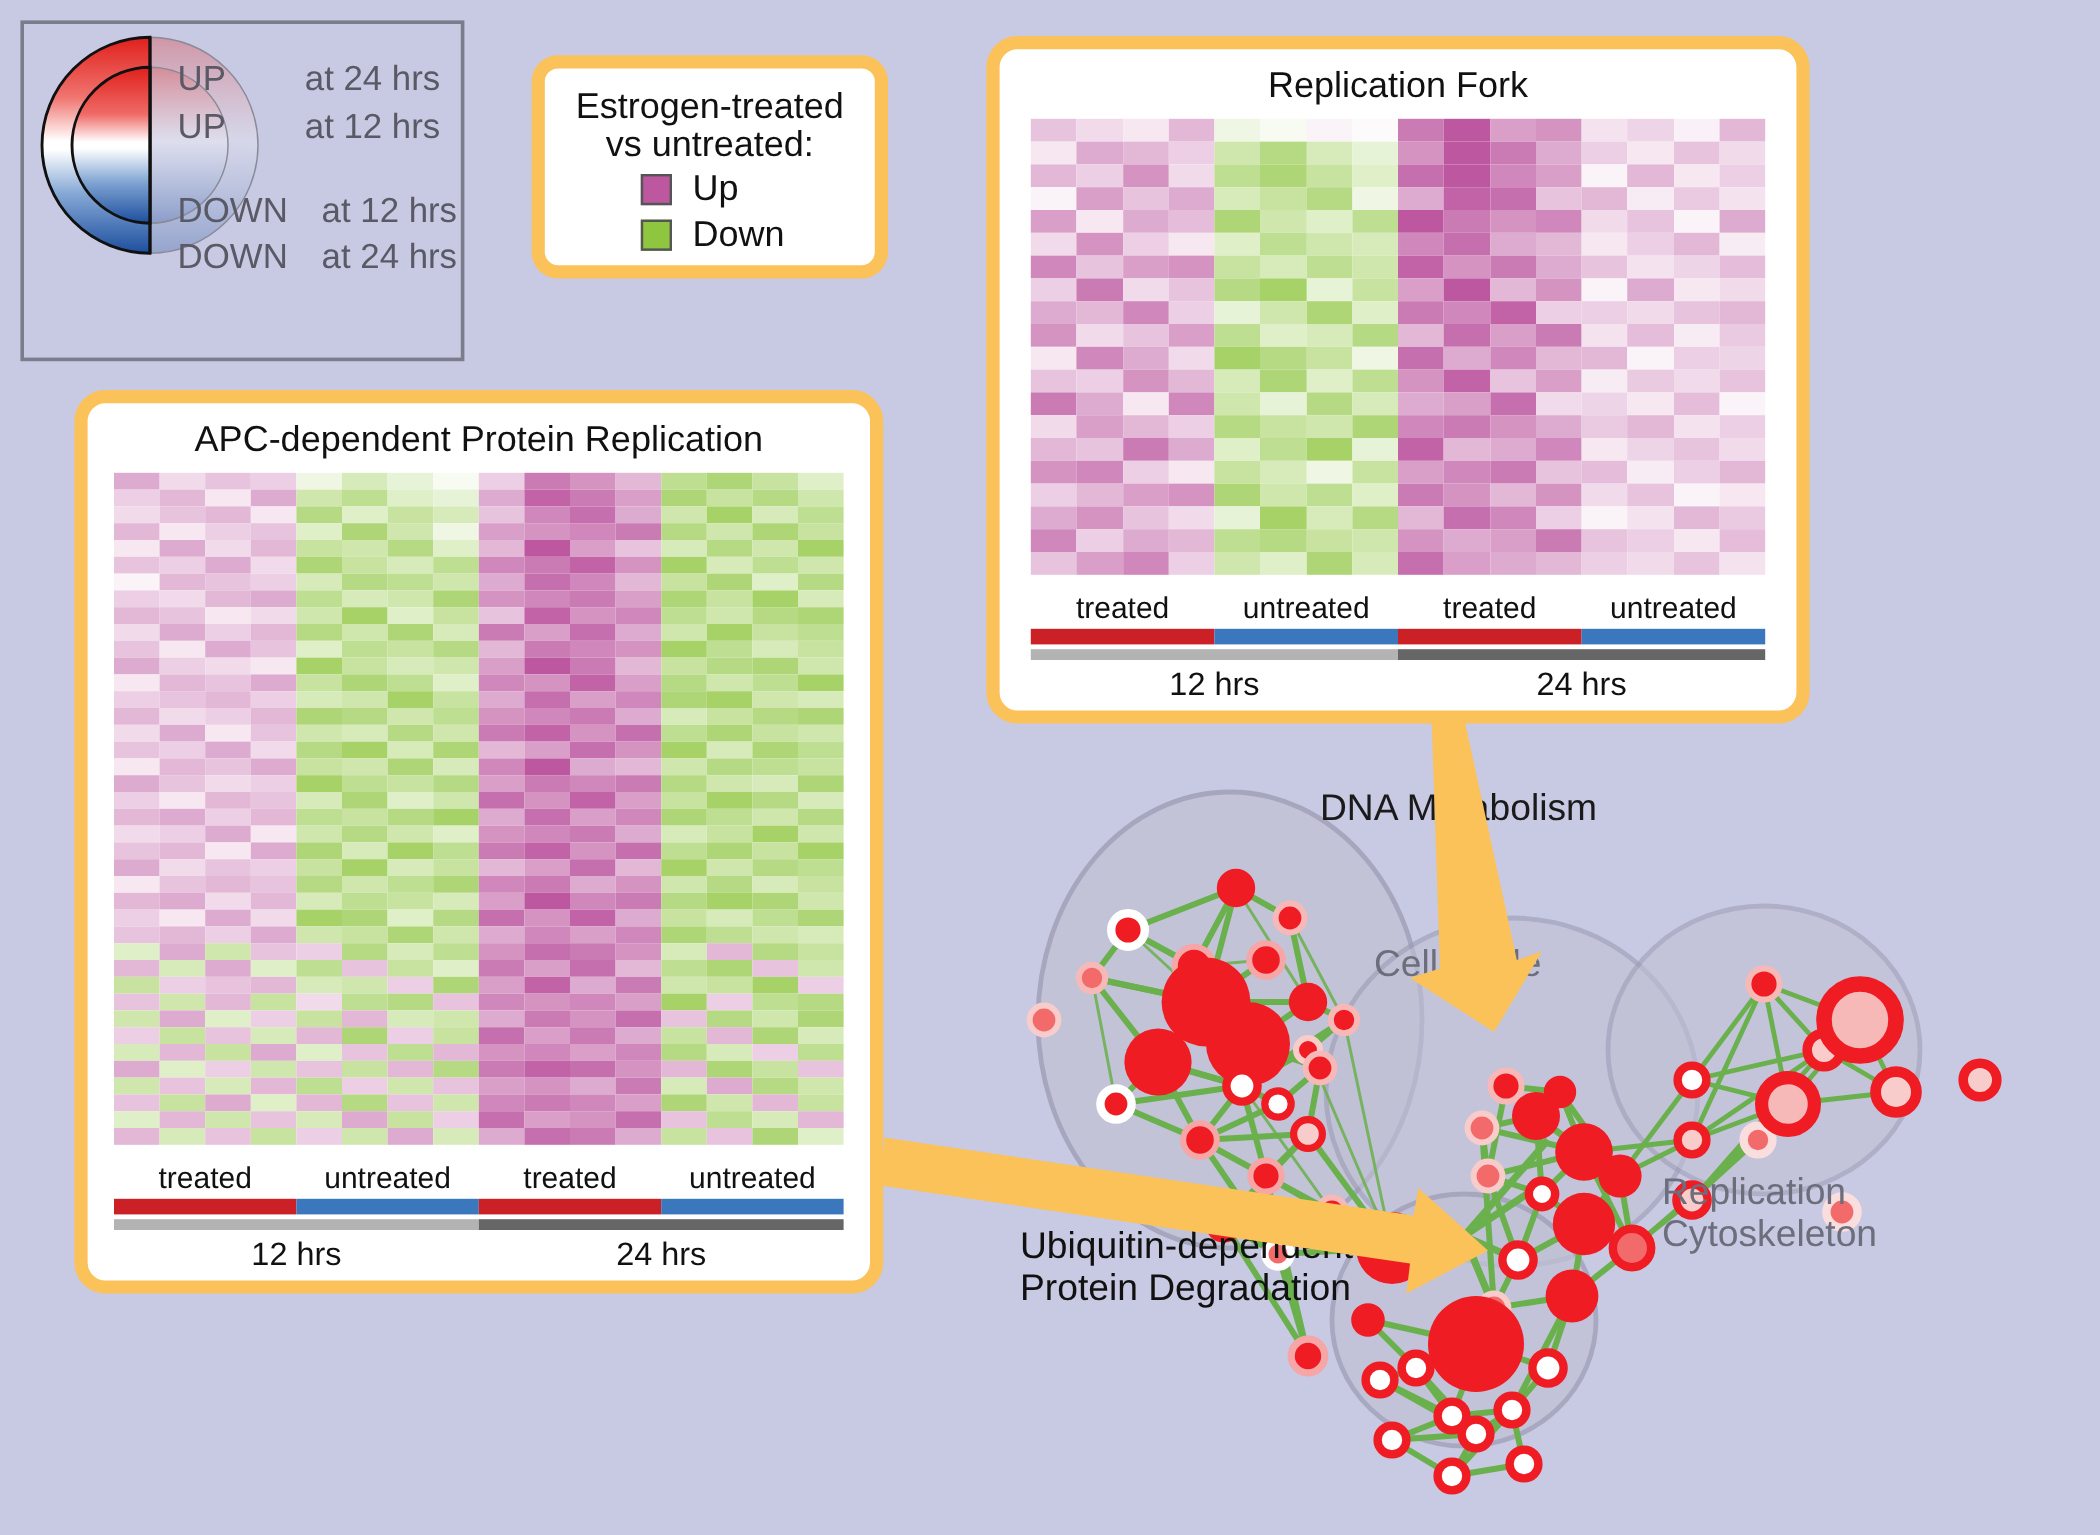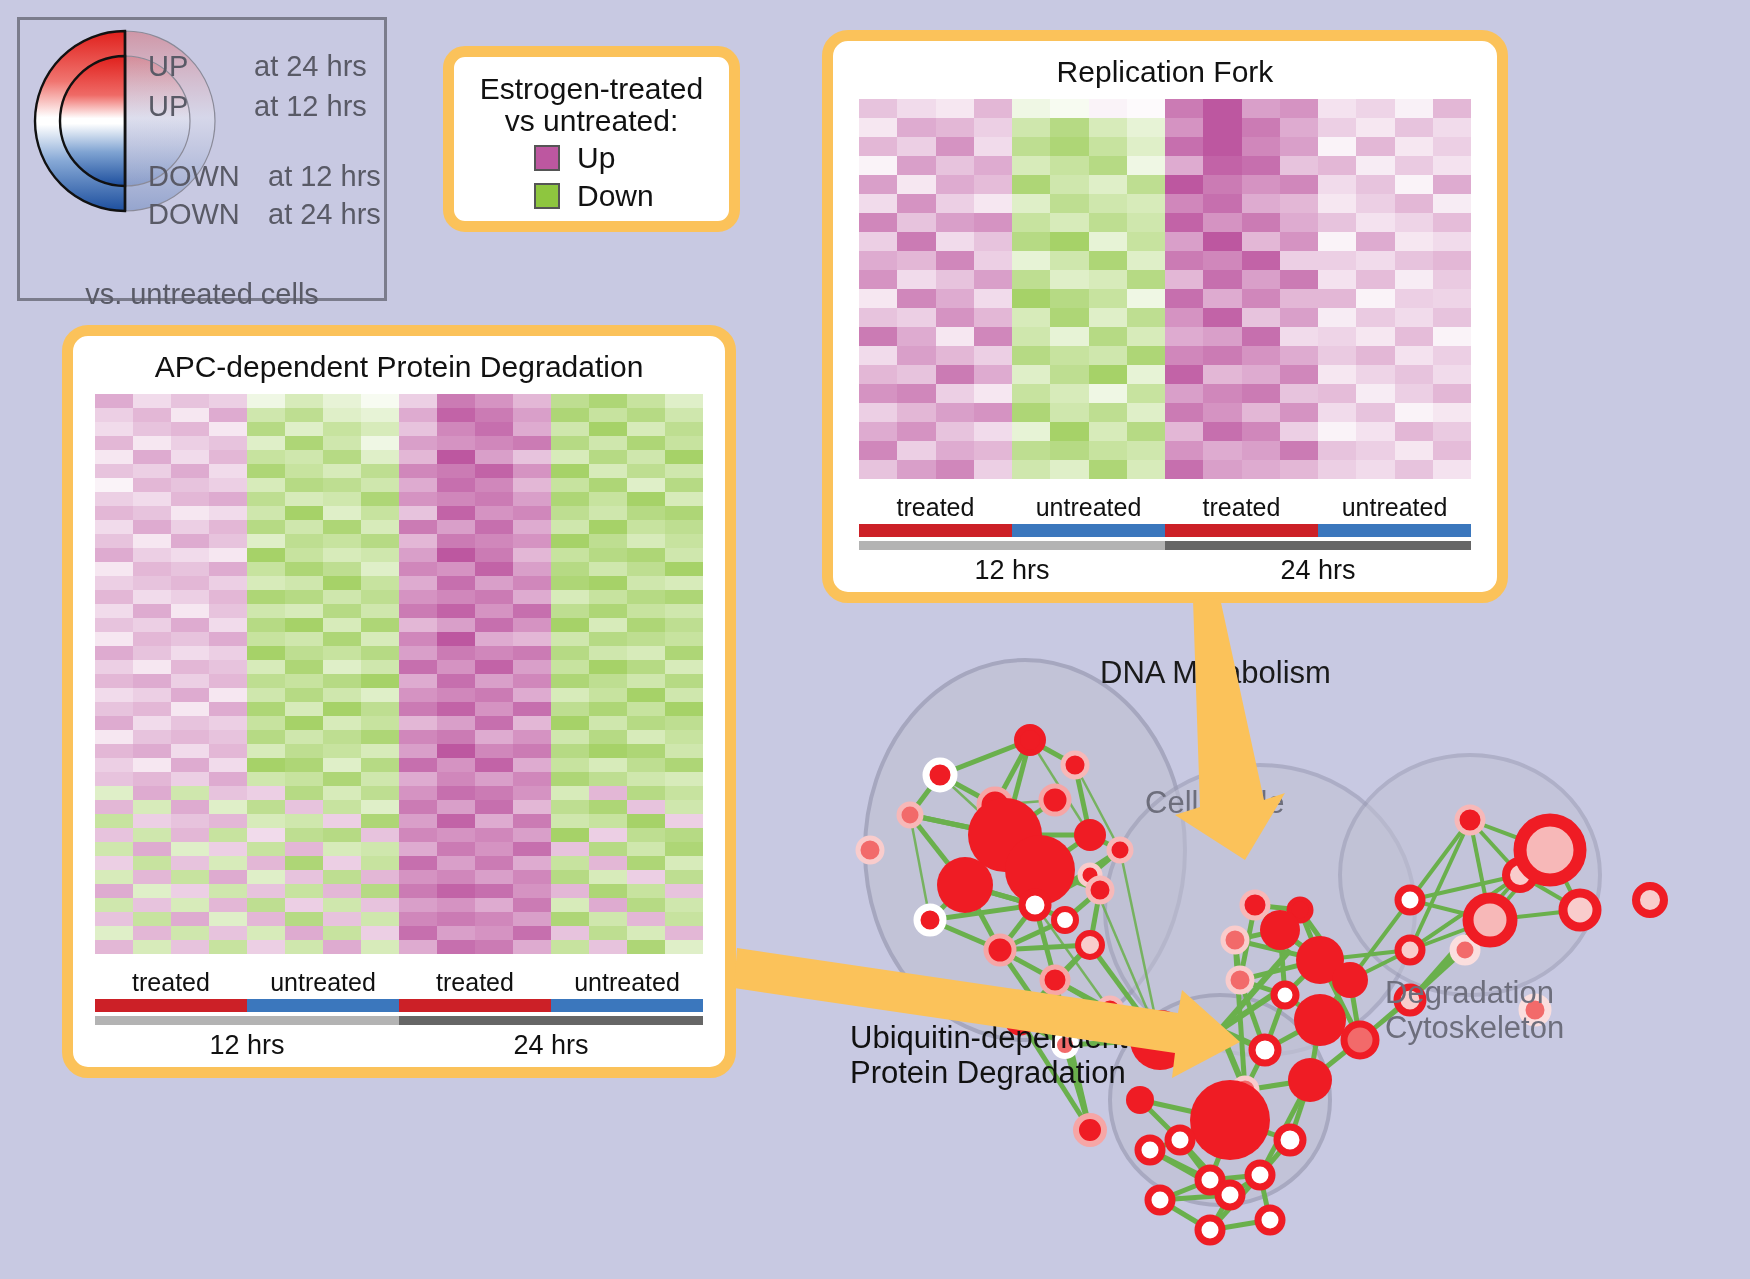--- a/index.html
+++ b/index.html
@@ -96,21 +96,20 @@
 
   <div class="keyrow" style="left:128px;top:70px;">UP</div>
   <div class="keyrow" style="left:234px;top:70px;">at 12 hrs</div>
 
   <div class="keyrow" style="left:128px;top:140px;">DOWN</div>
   <div class="keyrow" style="left:248px;top:140px;">at 12 hrs</div>
 
   <div class="keyrow" style="left:128px;top:178px;">DOWN</div>
   <div class="keyrow" style="left:248px;top:178px;">at 24 hrs</div>
 
-  <div class="keyrow" style="left:0;top:258px;width:100%;text-align:center;">vs. untreated cells</div>
 </div>
 
 <div class="opanel" id="legendbox">
   <div class="ltitle">Estrogen-treated</div>
   <div class="ltitle" style="margin-top:0">vs untreated:</div>
   <div class="lrow">
     <i class="lsw" id="sw-up" style="background: rgb(189, 87, 160);"></i>
     <span class="txt">Up</span>
   </div>
   <div class="lrow">
@@ -461,21 +460,21 @@
         <div class="seg" style="flex: 1 1 0%; height: 9px; background: rgb(102, 102, 102);"></div>
       </div>
     <div class="timerow" style="margin-top:5px;" id="time-rf">
         <div class="t">12 hrs</div>
         <div class="t">24 hrs</div>
       </div>
   </div>
 </div>
 
 <div class="opanel" id="apc">
-  <div class="ptitle" style="margin-top:14px">APC-dependent Protein Degradation</div>
+  <div class="ptitle" style="margin-top:14px">APC-dependent Protein Replication</div>
   <div style="padding:10px 22px 0 22px;">
     <div class="hm" id="hm-apc" style="grid-template-columns: repeat(16, 1fr);">
         <div class="hmcell" style="height: 14px; background: rgb(222, 171, 208);"></div>
         <div class="hmcell" style="height: 14px; background: rgb(241, 219, 235);"></div>
         <div class="hmcell" style="height: 14px; background: rgb(231, 195, 221);"></div>
         <div class="hmcell" style="height: 14px; background: rgb(236, 207, 228);"></div>
         <div class="hmcell" style="height: 14px; background: rgb(239, 247, 228);"></div>
         <div class="hmcell" style="height: 14px; background: rgb(215, 235, 186);"></div>
         <div class="hmcell" style="height: 14px; background: rgb(231, 243, 214);"></div>
         <div class="hmcell" style="height: 14px; background: rgb(247, 251, 241);"></div>
@@ -1359,21 +1358,21 @@
       <circle cx="730" cy="255" r="14" fill="#f9cccc" stroke="#ef1c24" stroke-width="8"></circle>
       <circle cx="760" cy="230" r="30" fill="#f7b8b8" stroke="#ef1c24" stroke-width="13"></circle>
       <circle cx="790" cy="290" r="17" fill="#f9cccc" stroke="#ef1c24" stroke-width="9"></circle>
       <circle cx="860" cy="280" r="14" fill="#f9cccc" stroke="#ef1c24" stroke-width="8"></circle>
       <circle cx="745" cy="390" r="13" fill="#f26a6a" stroke="#fadede" stroke-width="7"></circle>
     </g>
   </svg>
 
   <div class="netlabel" style="left:310px;top:35px;color:#1a1a1a;">DNA Metabolism</div>
   <div class="netlabel" style="left:355px;top:165px;color:#6d6e7c;">Cell Cycle</div>
-  <div class="netlabel" style="left:595px;top:355px;color:#6d6e7c;text-align:left;line-height:1.14;">Degradation
+  <div class="netlabel" style="left:595px;top:355px;color:#6d6e7c;text-align:left;line-height:1.14;">Replication
 Cytoskeleton</div>
   <div class="netlabel" style="left:60px;top:400px;color:#111;text-align:left;line-height:1.14;">Ubiquitin-dependent
 Protein Degradation</div>
 </div>
 
 <svg style="position:absolute;left:0;top:0;width:1750px;height:1279px;pointer-events:none;">
 
   <path d="M1193 600 L1220 598 L1264 800 L1285 793 L1245 860 L1175 815 L1200 807 Z" fill="#fbc25a"></path>
 
   <path d="M737 948 L1178 1013 L1182 990 L1240 1042 L1172 1078 L1175 1053 L734 988 Z" fill="#fbc25a"></path>

